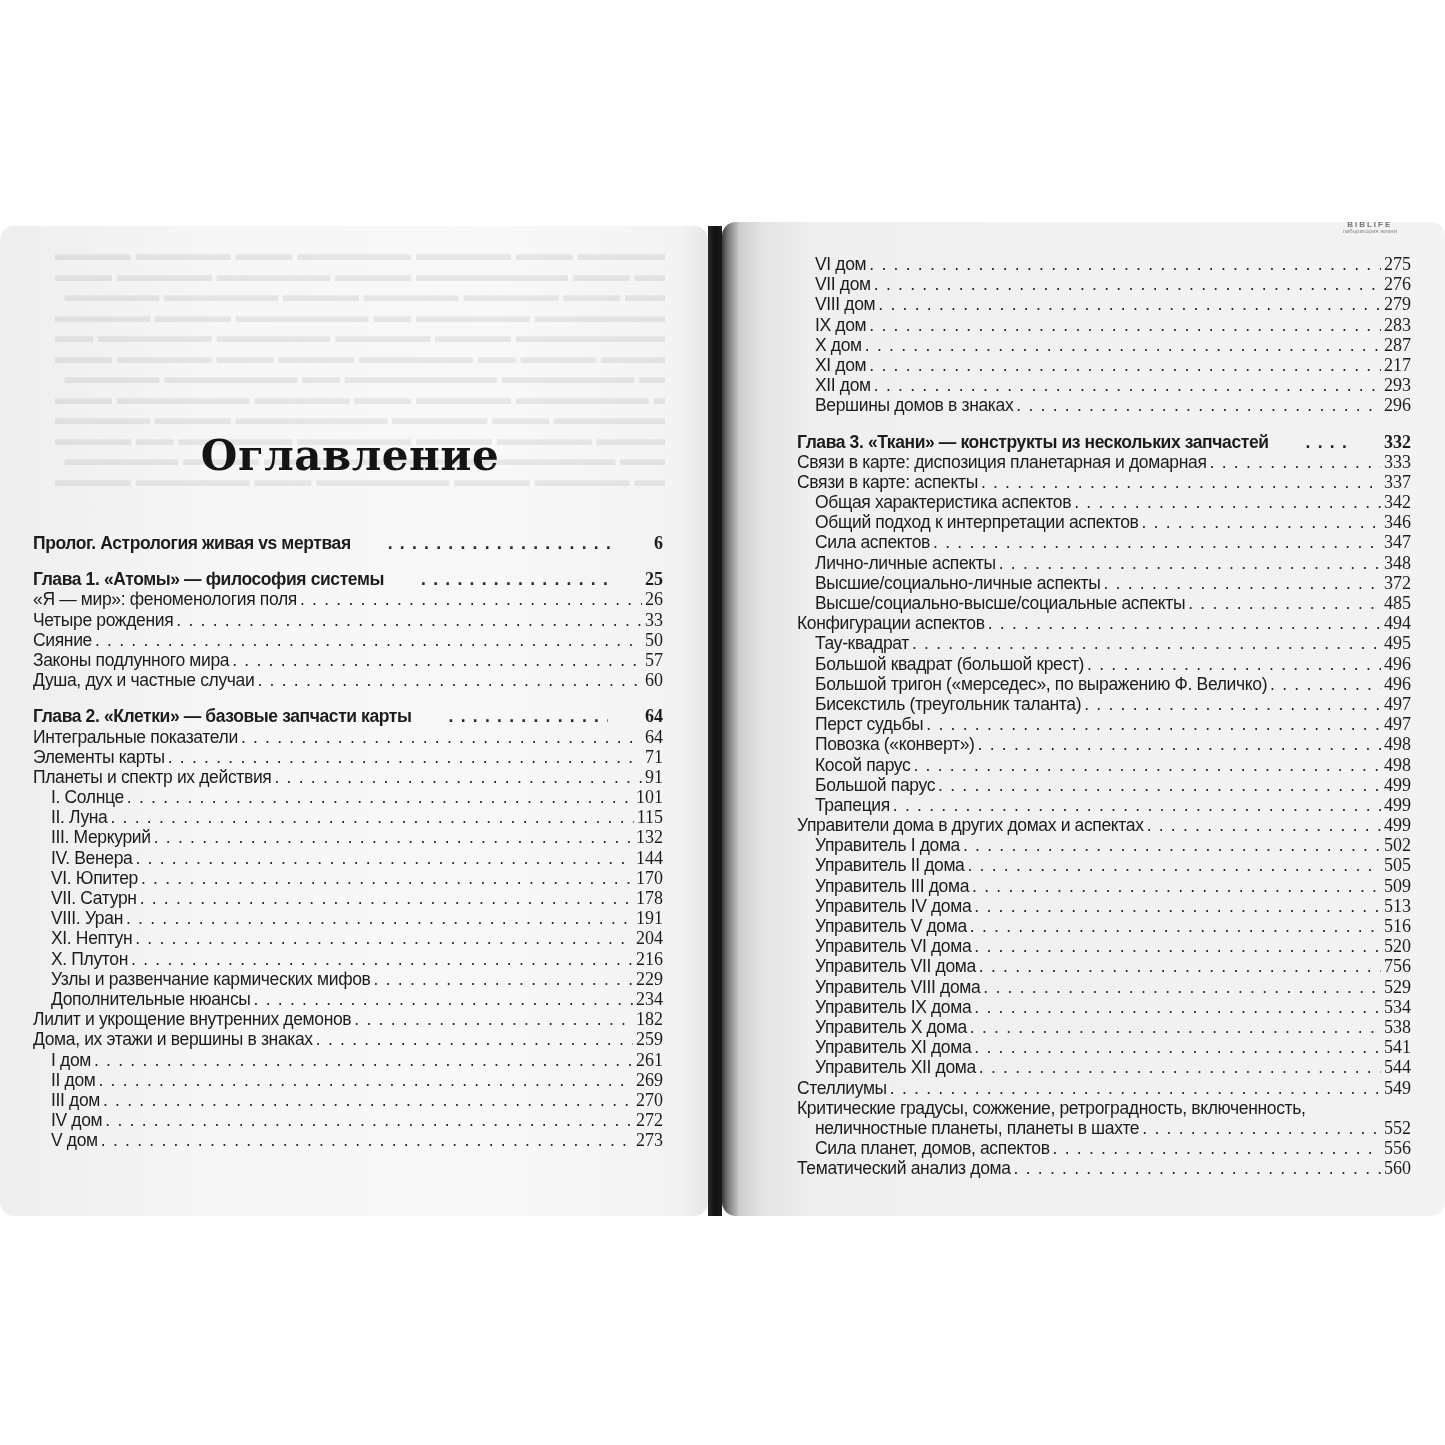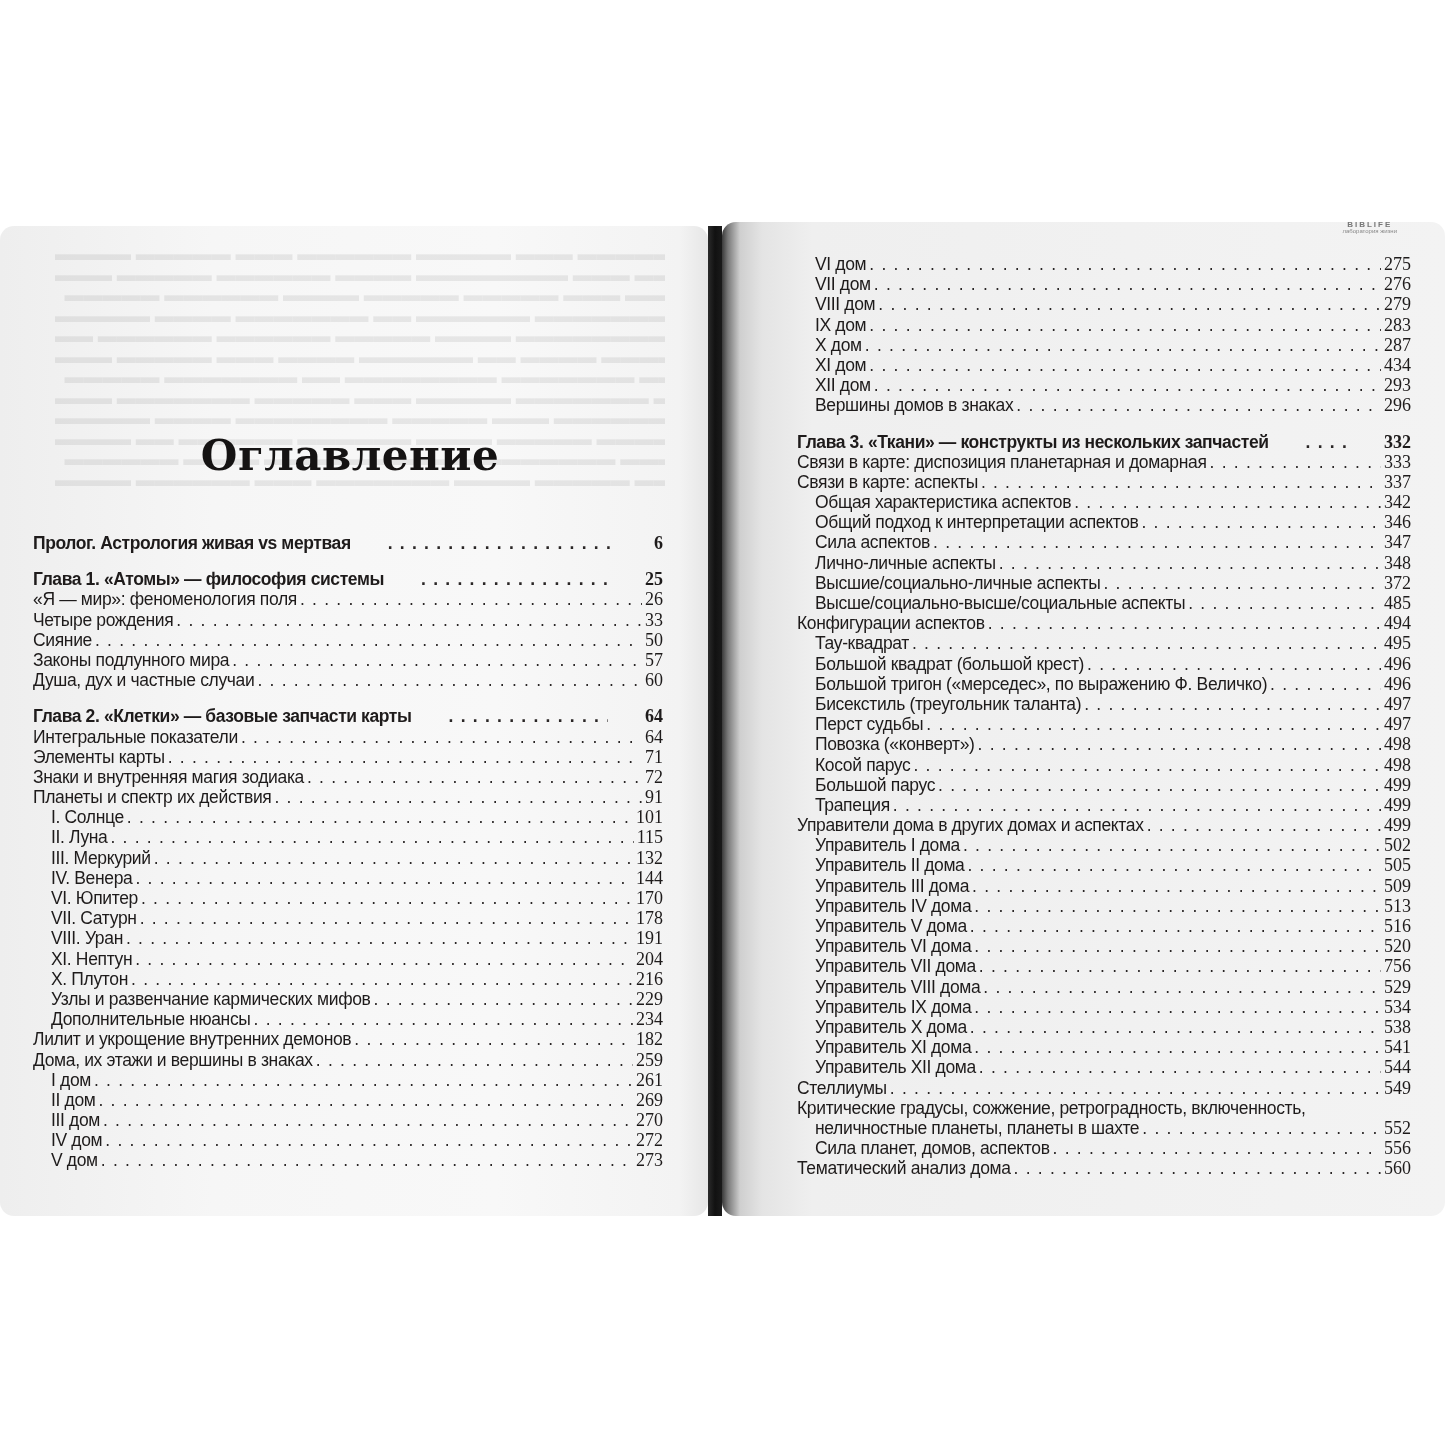--- a/index.html
+++ b/index.html
@@ -216,25 +216,20 @@
           <span class="lbl">Интегральные показатели</span>
           <span class="dots"></span>
           <span class="pg">64</span>
         </li>
         <li class="entry">
           <span class="lbl">Элементы карты</span>
           <span class="dots"></span>
           <span class="pg">71</span>
         </li>
         <li class="entry">
-          <span class="lbl">Знаки и внутренняя магия зодиака</span>
-          <span class="dots"></span>
-          <span class="pg">72</span>
-        </li>
-        <li class="entry">
           <span class="lbl">Планеты и спектр их действия</span>
           <span class="dots"></span>
           <span class="pg">91</span>
         </li>
         <li class="entry l1">
           <span class="lbl">I. Солнце</span>
           <span class="dots"></span>
           <span class="pg">101</span>
         </li>
         <li class="entry l1">
@@ -354,21 +349,21 @@
           <span class="pg">283</span>
         </li>
         <li class="entry l1">
           <span class="lbl">X дом</span>
           <span class="dots"></span>
           <span class="pg">287</span>
         </li>
         <li class="entry l1">
           <span class="lbl">XI дом</span>
           <span class="dots"></span>
-          <span class="pg">434</span>
+          <span class="pg">217</span>
         </li>
         <li class="entry l1">
           <span class="lbl">XII дом</span>
           <span class="dots"></span>
           <span class="pg">293</span>
         </li>
         <li class="entry l1">
           <span class="lbl">Вершины домов в знаках</span>
           <span class="dots"></span>
           <span class="pg">296</span>

